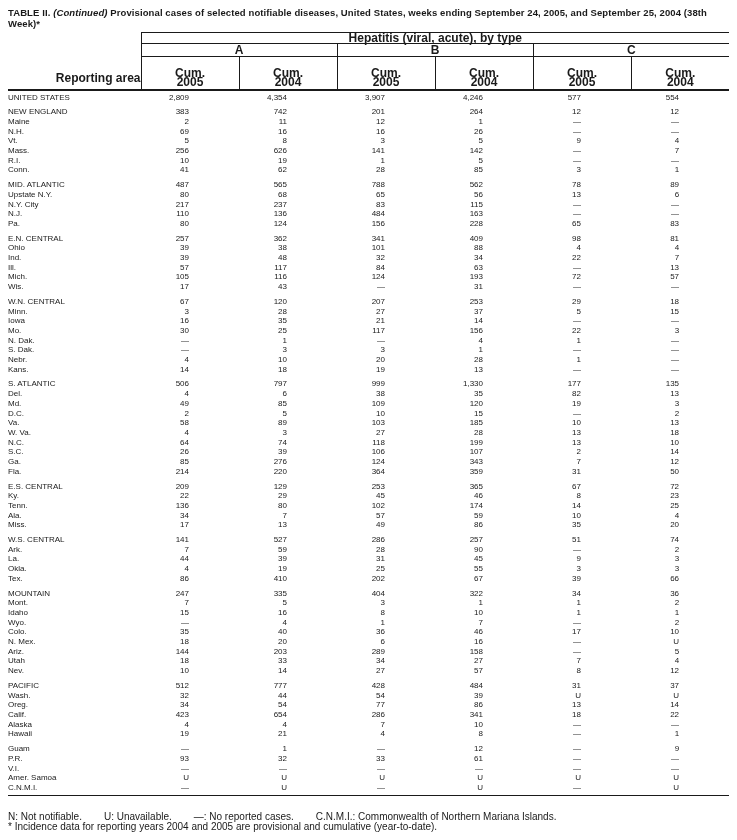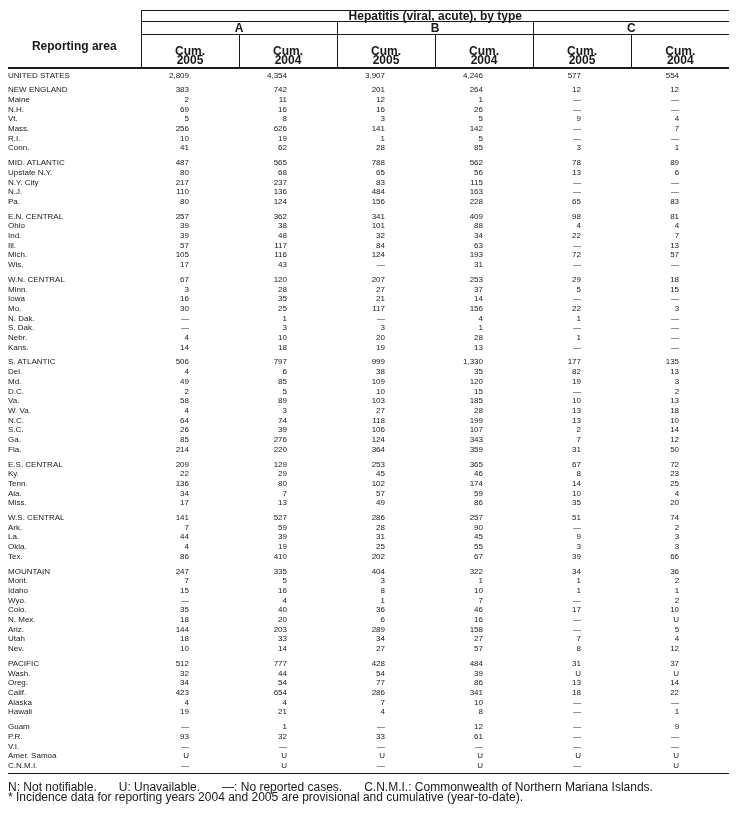--- a/index.html
+++ b/index.html
@@ -33,23 +33,23 @@
   col.c-area { width: 133px; }
   col.c-num  { width: 98px; }
 
   thead th {
     font-size: 12px;
     font-weight: bold;
     padding: 0;
     line-height: 9px;
   }
   th.area-head {
-    text-align: center;
+    text-align: right;
     vertical-align: bottom;
-    padding-bottom: 16px;
+    padding-bottom: 6px;
     border-bottom: 2px solid #1a1a1a;
   }
   th.group-title-cell {
     text-align: center;
     border-top: 1px solid #1a1a1a;
     border-bottom: 1px solid #1a1a1a;
     border-left: 1px solid #1a1a1a;
     height: 11px;
   }
   th.abc-cell {
@@ -81,32 +81,37 @@
     text-align: left;
     padding: 0;
   }
   tbody tr.sec td { padding-top: 5px; height: 14.7px; }
   tbody tr:first-child td { padding-top: 2px; margin-top: 12px; }
   tbody tr:last-child td { border-bottom: 1.5px solid #1a1a1a; padding-bottom: 2px; }
 
   
   .footnotes {
     width: 721px;
-    margin-top: 8px;
-    font-size: 12px;
+    margin-top: 16px;
+    font-size: 10px;
     line-height: 10px;
   }
   .legend span { margin-right: 22px; }
   .legend span:last-child { margin-right: 0; }
 </style>
 </head>
 <body>
 
 <div class="page">
 
+  <div class="title">
+    <span>TABLE II.</span>
+    <span class="cont">(Continued)</span>
+    <span>Provisional cases of selected notifiable diseases, United States, weeks ending September 24, 2005, and September 25, 2004 (38th Week)*</span>
+  </div>
 
   <table>
     <colgroup>
       <col class="c-area">
       <col class="c-num">
         <col class="c-num">
         <col class="c-num">
       <col class="c-num">
         <col class="c-num">
         <col class="c-num">

